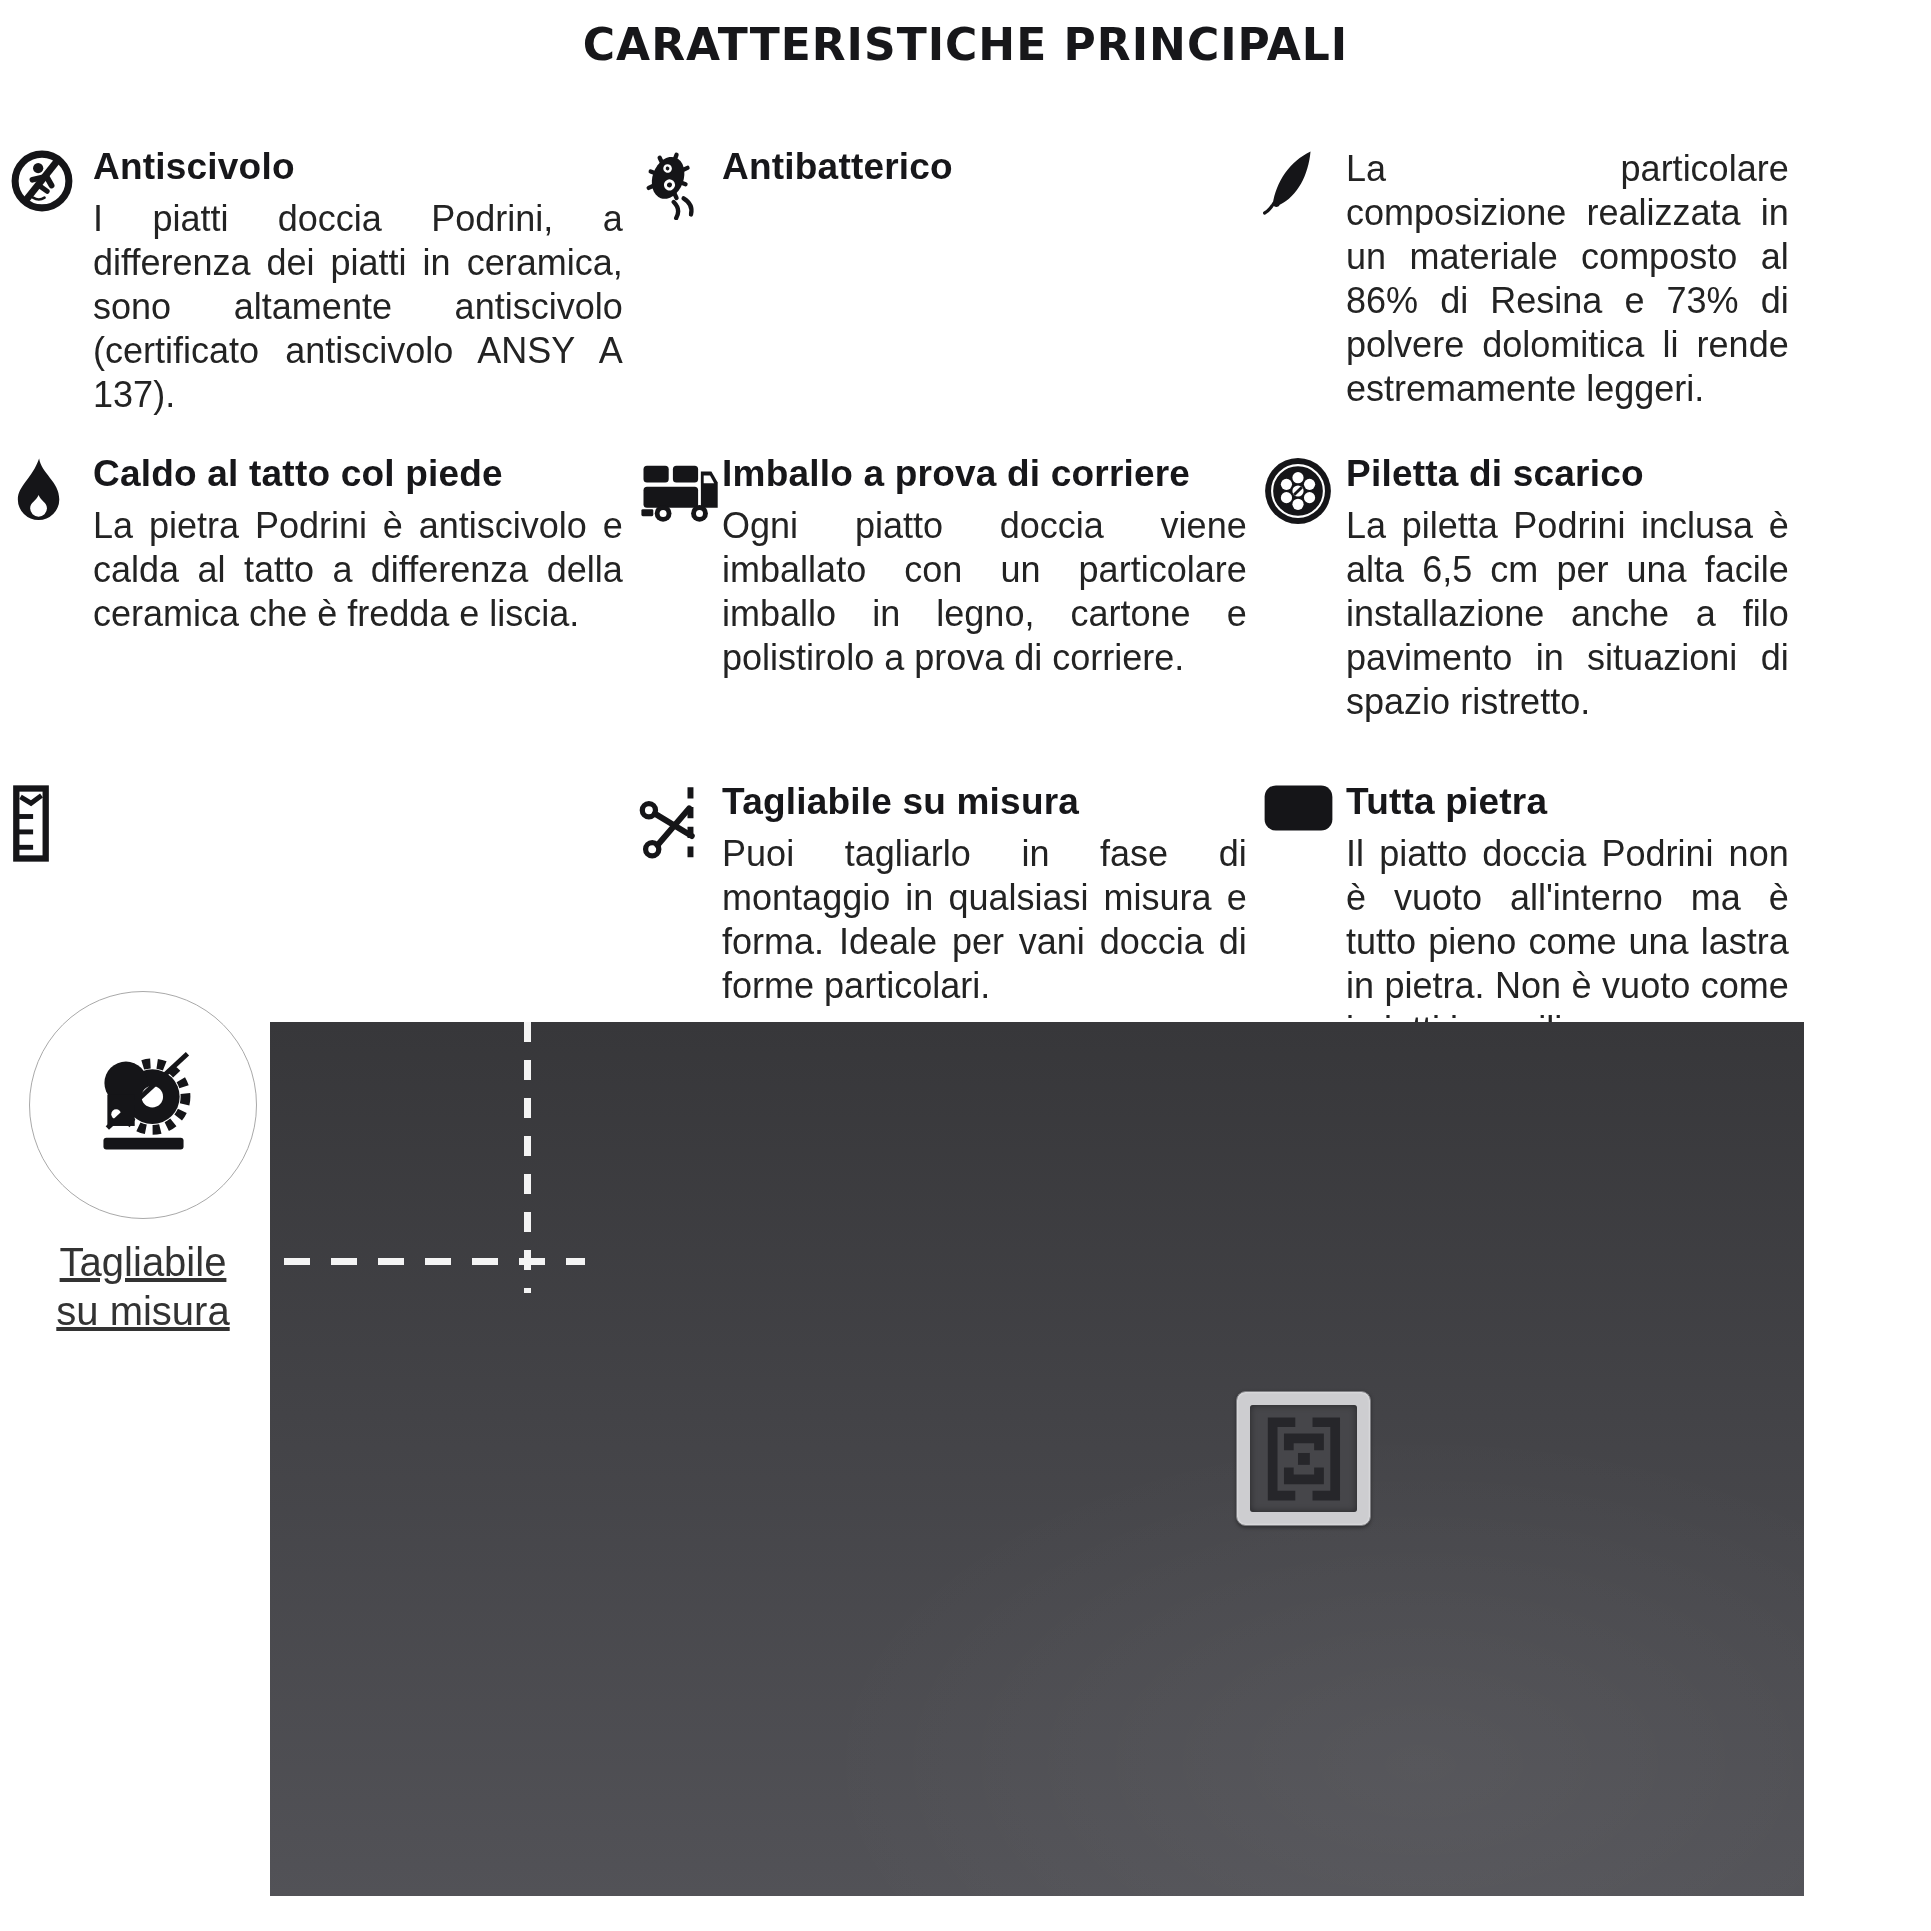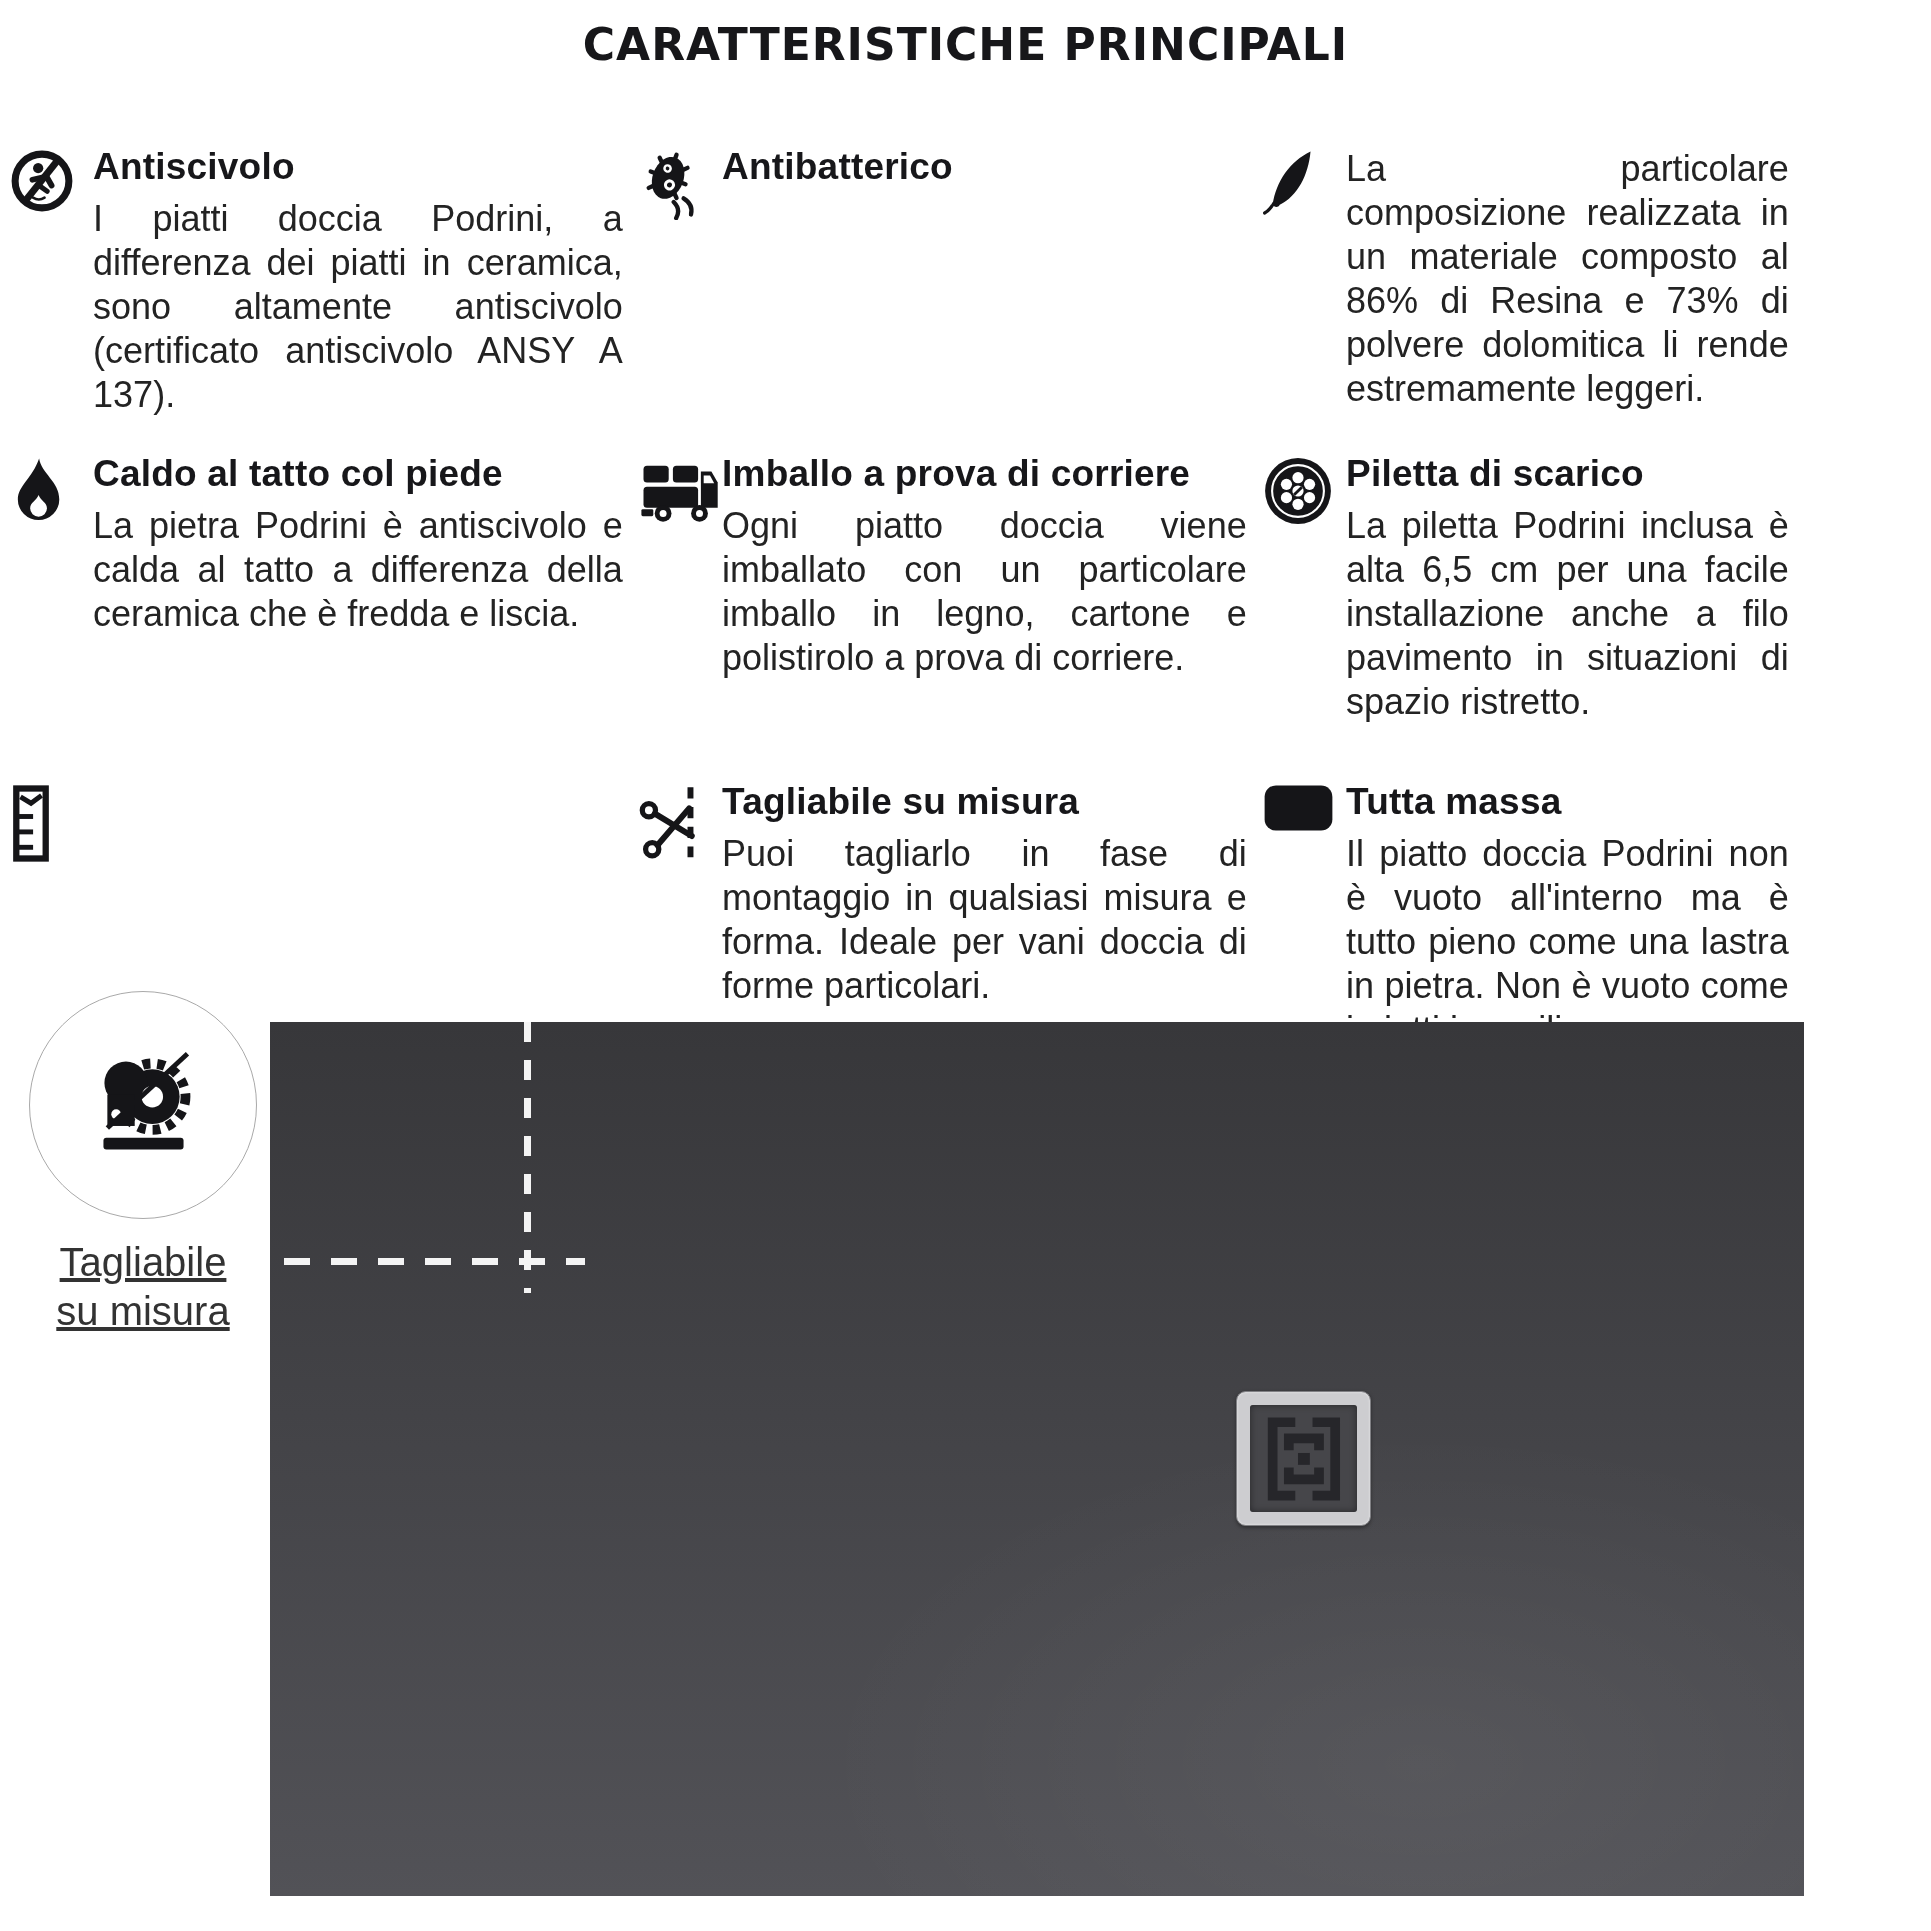--- a/index.html
+++ b/index.html
@@ -209,21 +209,21 @@
     </div>
   </div>
 
   <div class="feature">
     <div class="icon-box">
       <svg width="71" height="48" viewBox="0 0 100 68">
         <rect x="2" y="2" width="96" height="64" rx="16" fill="#151518"></rect>
       </svg>
     </div>
     <div>
-      <p class="f-title">Tutta massa</p>
+      <p class="f-title">Tutta pietra</p>
       <p class="f-body">Il piatto doccia Podrini non è vuoto all'interno ma è tutto pieno come una lastra in pietra. Non è vuoto come i piatti in acrilico.</p>
     </div>
   </div>
 
 </div>
 
 <div class="cut-badge">
   <span>
     <svg width="127" height="127" viewBox="0 0 130 130">
       <circle cx="74" cy="58" r="34" fill="none" stroke="#151518" stroke-width="10" stroke-dasharray="8 7"></circle>

